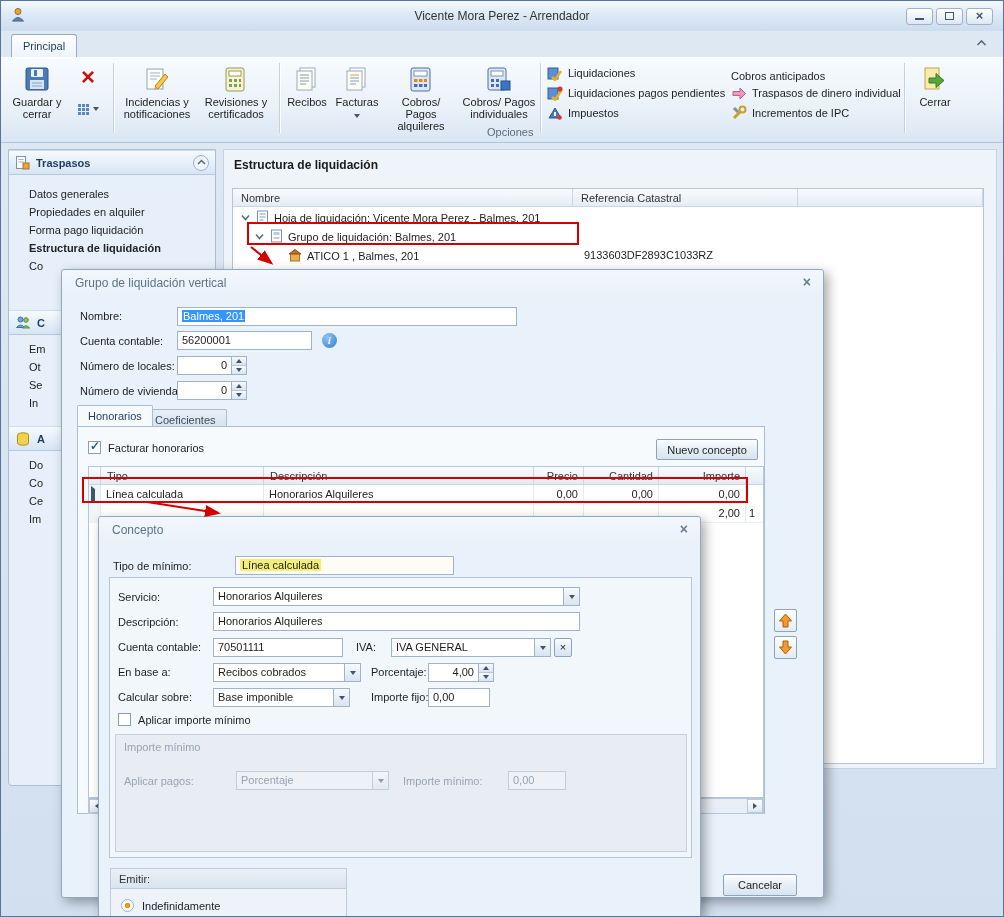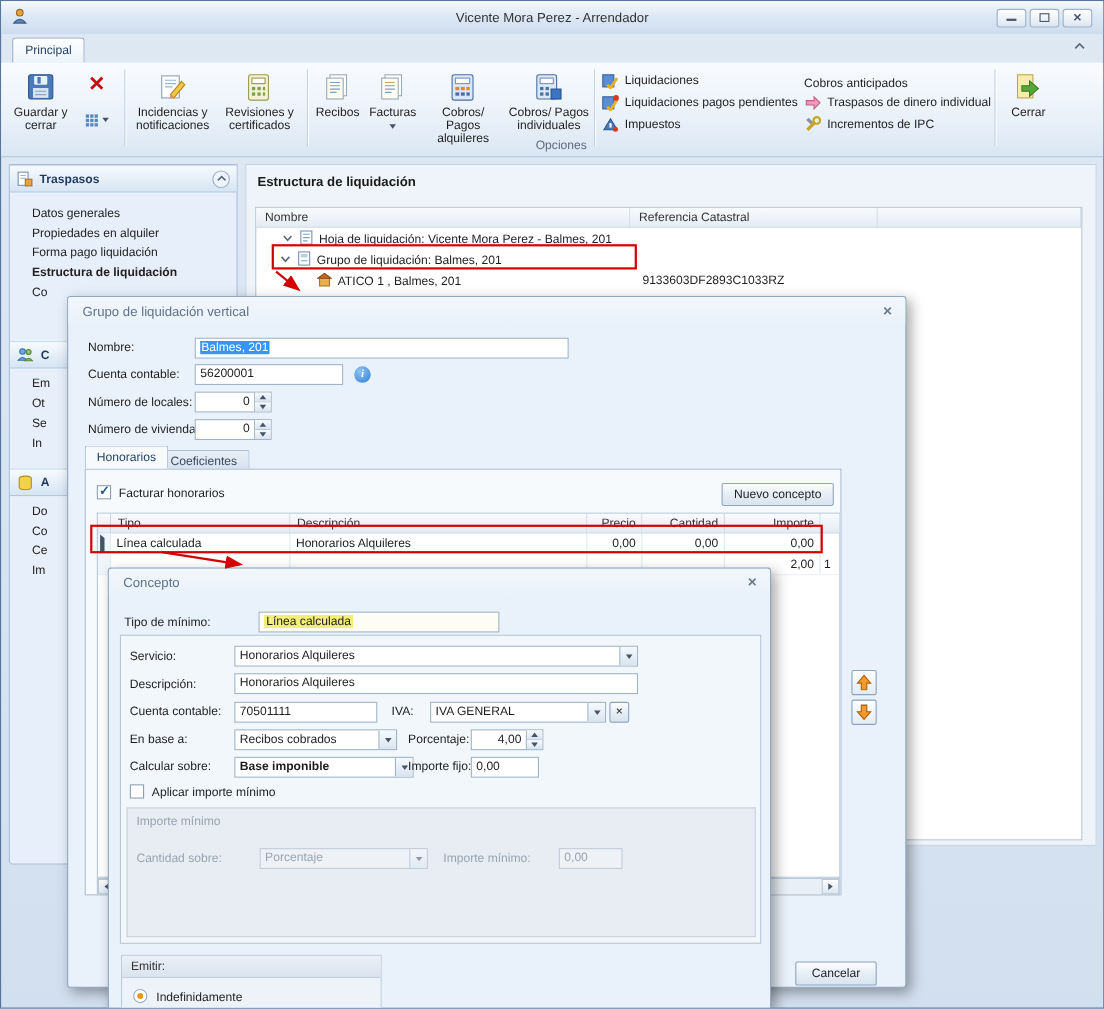--- a/index.html
+++ b/index.html
@@ -396,21 +396,21 @@
     <div class="sbi" style="top:363px;">Im</div>
   </div>
 
   <div class="main">
     <div class="main-title">Estructura de liquidación</div>
     <div class="ttable">
       <div class="th" style="left:0;width:340px;">Nombre</div>
       <div class="th" style="left:340px;width:225px;">Referencia Catastral</div>
       <div class="th" style="left:565px;width:185px;"></div>
 
-      <div class="trow" style="top:19px;margin-left:16px;">
+      <div class="trow" style="top:19px;">
         <span style="margin-left:8px;" class="expander"><svg width="9" height="9">
               <path d="M1 2.5 L4.5 6.5 L8 2.5" stroke="#5a6a7a" stroke-width="1.5" fill="none"></path>
             </svg></span>
         <span style="margin-left:6px;"><svg width="13" height="14">
               <rect x="1.5" y="1" width="10" height="12" fill="#fff" stroke="#7a93b3"></rect>
               <line x1="3.5" y1="4" x2="9.5" y2="4" stroke="#7a9ec2"></line>
               <line x1="3.5" y1="7" x2="9.5" y2="7" stroke="#7a9ec2"></line>
               <line x1="3.5" y1="10" x2="7.5" y2="10" stroke="#7a9ec2"></line>
             </svg></span>
         <span style="margin-left:5px;">Hoja de liquidación: Vicente Mora Perez - Balmes, 201</span>
@@ -581,37 +581,37 @@
             <span class="sup">
               <span class="t-up"></span>
             </span>
             <span class="sdn">
               <span class="t-dn"></span>
             </span>
           </span>
       </div>
 
       <div class="lbl" style="left:8px;top:113px;">Calcular sobre:</div>
-      <div class="combo" style="left:103px;top:110px;width:163px;font-weight:bold;">
+      <div class="combo" style="left:103px;top:110px;width:137px;">
         <span>Base imponible</span>
         <span class="cbtn">
             <span class="t-dn"></span>
           </span>
       </div>
       <div class="lbl" style="left:261px;top:113px;">Importe fijo:</div>
       <div class="tb" style="left:318px;top:110px;width:62px;">0,00</div>
 
       <label class="abs" style="left:8px;top:135px;">
         <span class="cb"></span>
         <span style="margin-left:4px;">Aplicar importe mínimo</span>
       </label>
 
       <div class="fs-dis" style="left:5px;top:156px;width:572px;height:118px;">
         <div class="lbl" style="left:8px;top:6px;color:#98a4b2;">Importe mínimo</div>
-        <div class="lbl" style="left:8px;top:40px;color:#98a4b2;">Cantidad sobre:</div>
+        <div class="lbl" style="left:8px;top:40px;color:#98a4b2;">Aplicar pagos:</div>
         <div class="combo dis-field" style="left:120px;top:36px;width:153px;">
           <span>Porcentaje</span>
           <span class="cbtn" style="opacity:.55;">
               <span class="t-dn"></span>
             </span>
         </div>
         <div class="lbl" style="left:287px;top:40px;color:#98a4b2;">Importe mínimo:</div>
         <div class="tb dis-field" style="left:392px;top:36px;width:58px;">0,00</div>
       </div>
     </div>

